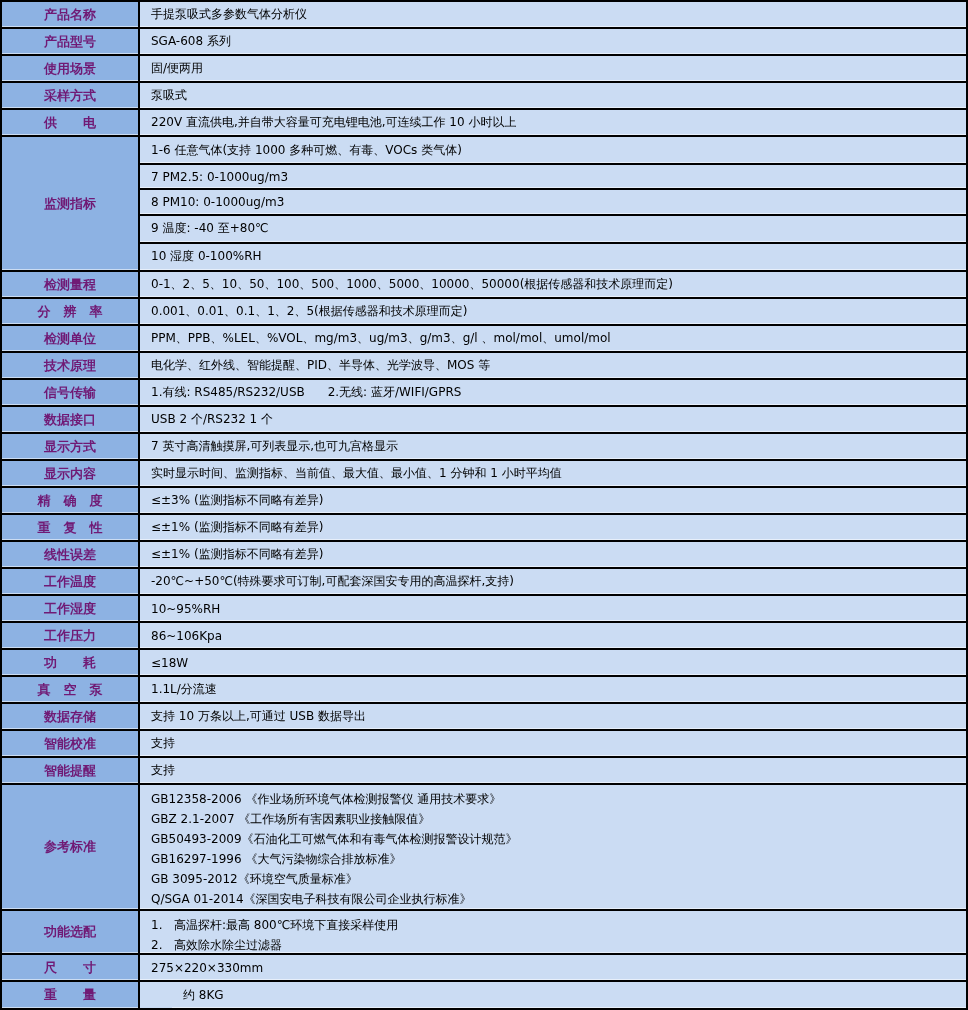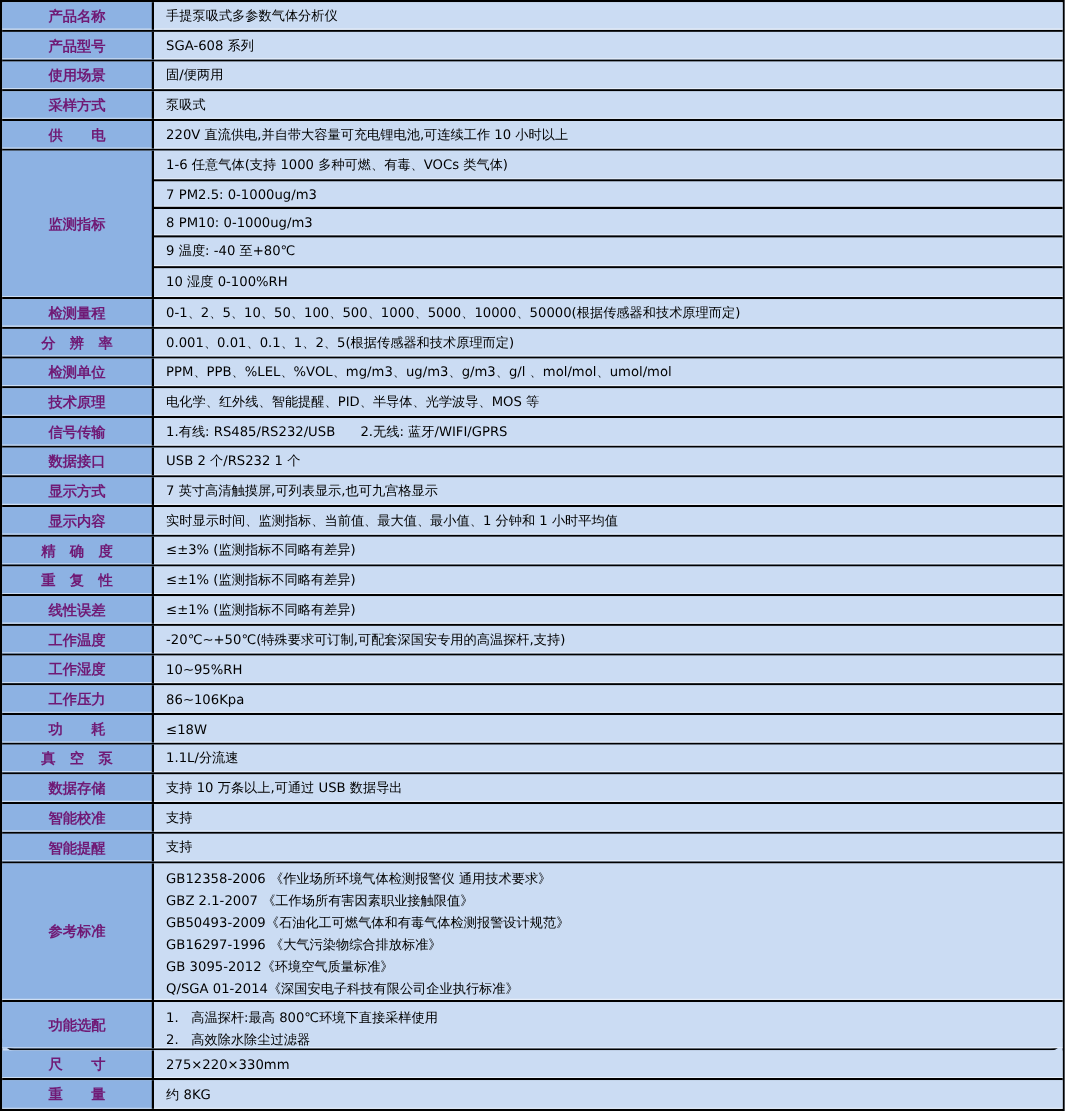--- a/index.html
+++ b/index.html
@@ -16,22 +16,22 @@
   }
 
   .row {
     display: flex;
     flex: 0 0 auto;
     height: 27px;
     border-bottom: 2px solid #000000;
   }
   .row.h-monitor   { height: 135px; }
   .row.h-standards { height: 126px; }
-  .row.h-options   { height: 44px; border-radius: 11px; }
-  .row:last-child  { border-bottom: none; flex: 1 1 auto; }
+  .row.h-options   { height: 44px; }
+  .row:last-child  { border-bottom: none; flex: 1 1 auto; gap: 32px; }
 
   .label-cell {
     flex: 0 0 138px;
     width: 138px;
     background: #8DB2E3;
     border-right: 2px solid #000000;
     display: flex;
     align-items: center;
     justify-content: center;
     font-size: 13px;

